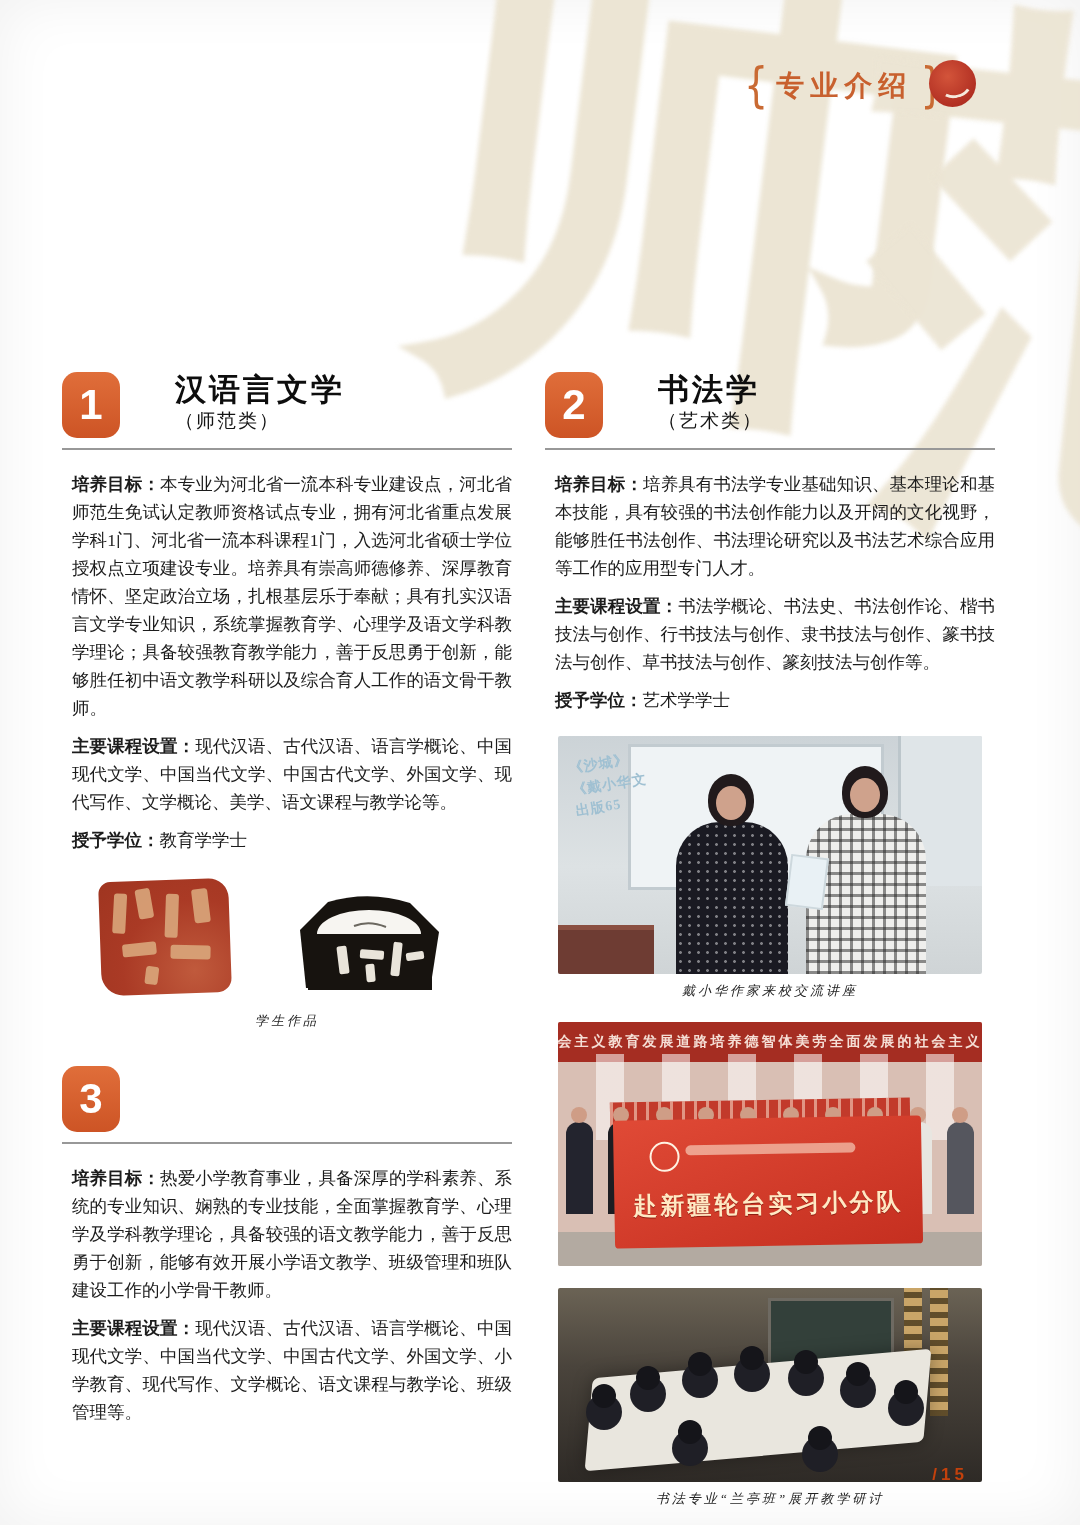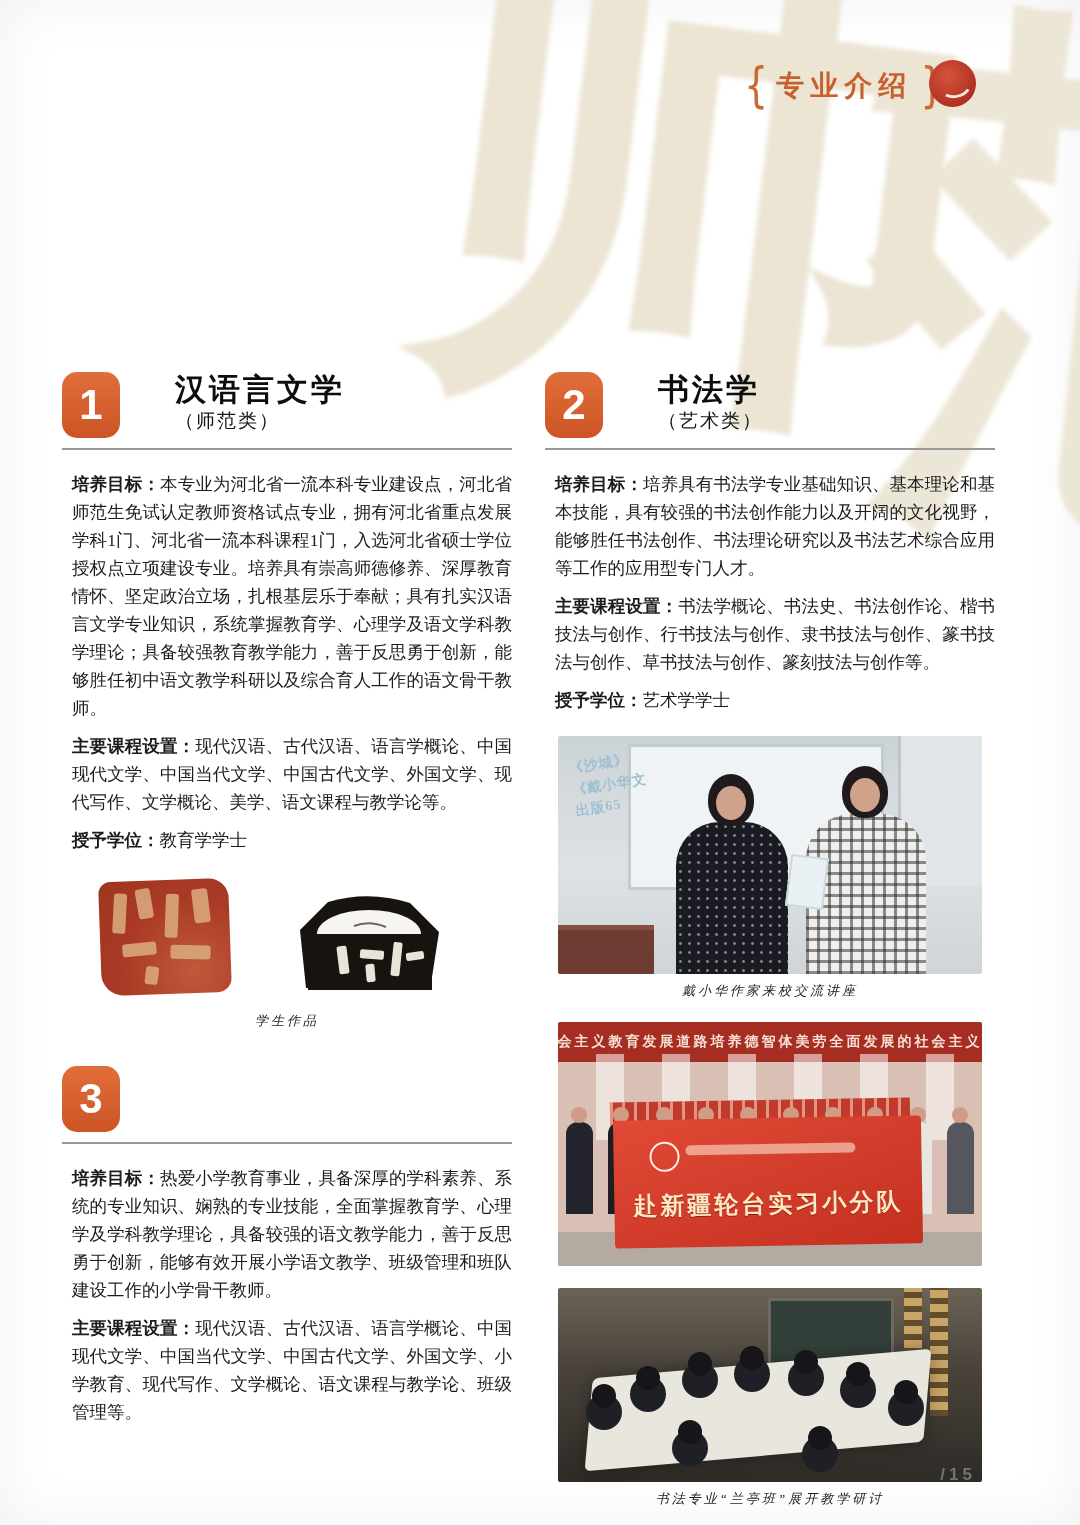--- a/index.html
+++ b/index.html
@@ -112,22 +112,22 @@
   .photo3{height:194px;background:linear-gradient(180deg,#6b6355 0%,#4a443c 40%,#2e2a26 100%);}
   .p3-board{left:210px;top:10px;width:120px;height:66px;background:#33403a;border:3px solid #6e6a62;}
   .p3-scroll{top:0;width:18px;height:128px;background:#c9a568;
       background-image:repeating-linear-gradient(0deg,rgba(40,30,10,.65) 0 6px,transparent 6px 14px);}
   .s1{right:34px;} .s2{right:60px;height:108px;}
   .p3-table{left:30px;top:76px;width:340px;height:92px;background:#e9e6de;transform:rotate(-5deg) skewX(-10deg);
       border-radius:6px;box-shadow:0 0 18px rgba(0,0,0,.35);}
   .hd{position:absolute;width:24px;height:24px;border-radius:50%;background:#15151a;
       box-shadow:0 16px 0 6px #1f1f26;}
   
-  .pageno{position:absolute;right:104px;bottom:40px;font-family:"Liberation Sans","DejaVu Sans",sans-serif;
-      font-size:17px;letter-spacing:4px;color:#737373;font-weight:700;z-index:2;}
+  .pageno{position:absolute;right:112px;bottom:40px;font-family:"Liberation Sans","DejaVu Sans",sans-serif;
+      font-size:17px;letter-spacing:4px;color:#c2410c;font-weight:700;z-index:2;}
 </style>
 </head>
 <body>
 
 <div class="page">
 
   <div class="wm wm1">师</div>
   <div class="wm wm2">范</div>
 
   <div class="hdr-badge">

